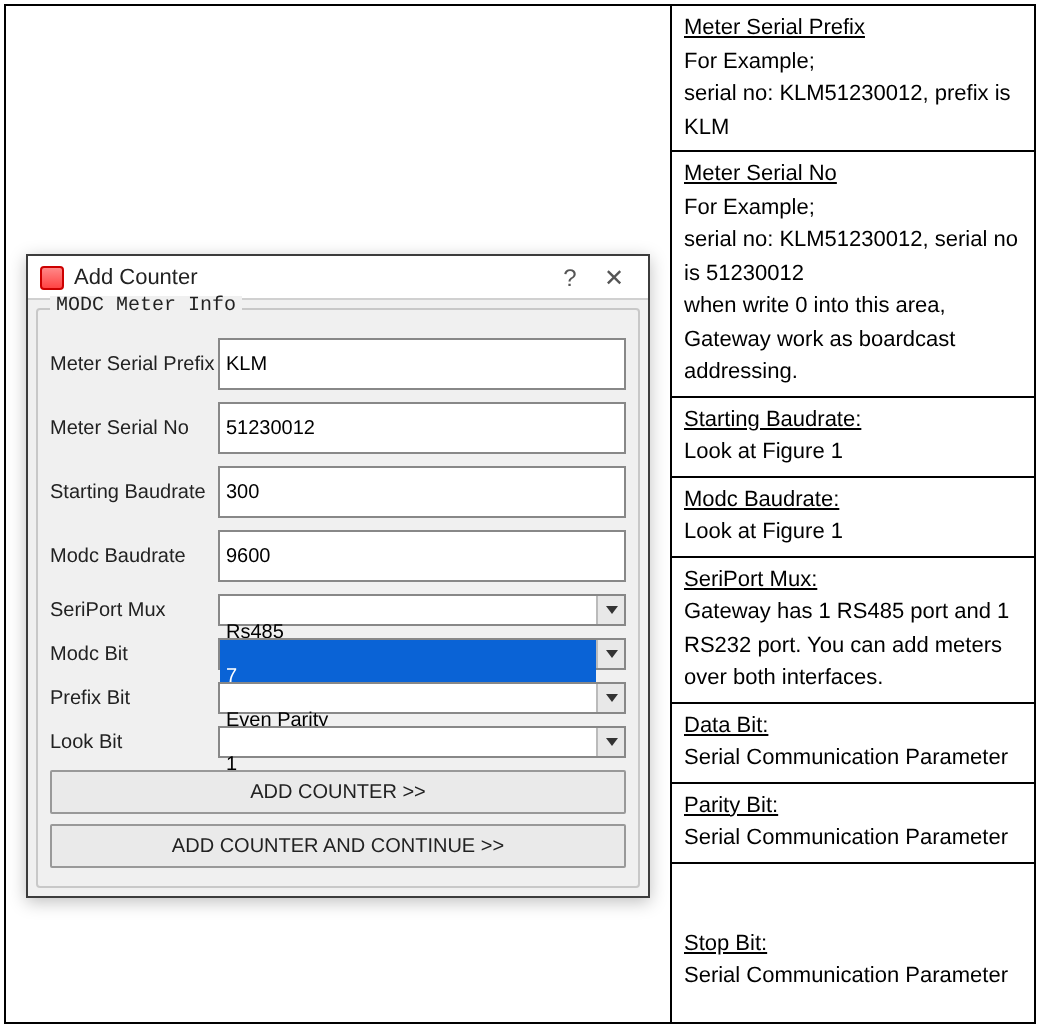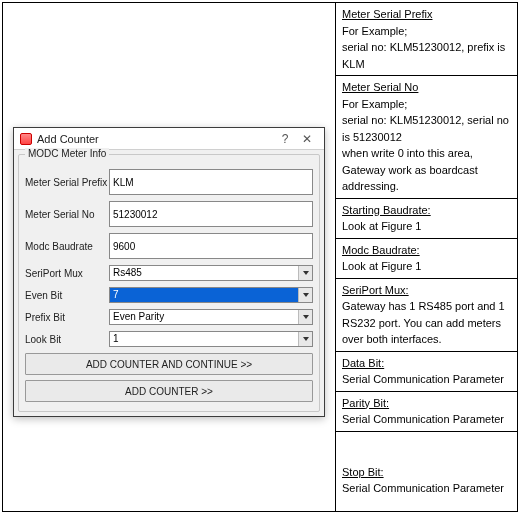--- a/index.html
+++ b/index.html
@@ -82,20 +82,21 @@
     position: relative;
   }
   .groupbox .legend {
     position: absolute;
     top: -7px;
     left: 6px;
     background: #f0f0f0;
     padding: 0 3px;
     font-size: 10px;
     color: #222;
+    font-family: Liberation Mono, monospace;
   }
   .row {
     display: flex;
     align-items: center;
     margin: 6px 0;
   }
   .row label {
     width: 84px;
     font-size: 10px;
     color: #222;
@@ -110,21 +111,21 @@
   }
   .combo {
     flex: 1;
     display: flex;
     border: 1px solid #888;
     height: 16px;
     background: #fff;
   }
   .combo .val {
     flex: 1;
-    padding: 0 3px;
+    padding: 12px 3px;
     font-size: 10px;
     line-height: 14px;
     overflow: hidden;
   }
   .combo .arrow {
     width: 14px;
     background: #e8e8e8;
     border-left: 1px solid #bbb;
     display: flex;
     align-items: center;
@@ -170,54 +171,58 @@
 
         <div class="row">
           <label>Meter Serial Prefix</label>
           <input type="text" value="KLM" style="">
         </div>
         <div class="row">
           <label>Meter Serial No</label>
           <input type="text" value="51230012" style="">
         </div>
         <div class="row">
+          <label>Starting Baudrate</label>
+          <input type="text" value="300" style="">
+        </div>
+        <div class="row">
           <label>Modc Baudrate</label>
           <input type="text" value="9600" style="">
         </div>
         <div class="row">
           <label>SeriPort Mux</label>
           <div class="combo">
             <span class="val">Rs485</span>
             <span class="arrow"></span>
           </div>
         </div>
         <div class="row">
-          <label>Even Bit</label>
+          <label>Modc Bit</label>
           <div class="combo selected">
             <span class="val">7</span>
             <span class="arrow"></span>
           </div>
         </div>
         <div class="row">
           <label>Prefix Bit</label>
           <div class="combo">
             <span class="val">Even Parity</span>
             <span class="arrow"></span>
           </div>
         </div>
         <div class="row">
           <label>Look Bit</label>
           <div class="combo">
             <span class="val">1</span>
             <span class="arrow"></span>
           </div>
         </div>
 
+        <div class="btn">ADD COUNTER &gt;&gt;</div>
         <div class="btn">ADD COUNTER AND CONTINUE &gt;&gt;</div>
-        <div class="btn">ADD COUNTER &gt;&gt;</div>
       </div>
     </div>
   </div>
 
   <div class="right-col">
     <div class="right-cell">
       <span class="ul">Meter Serial Prefix</span><br>
       <span>For Example;</span><br>
       <span>serial no: KLM51230012, prefix is KLM</span>
     </div>

